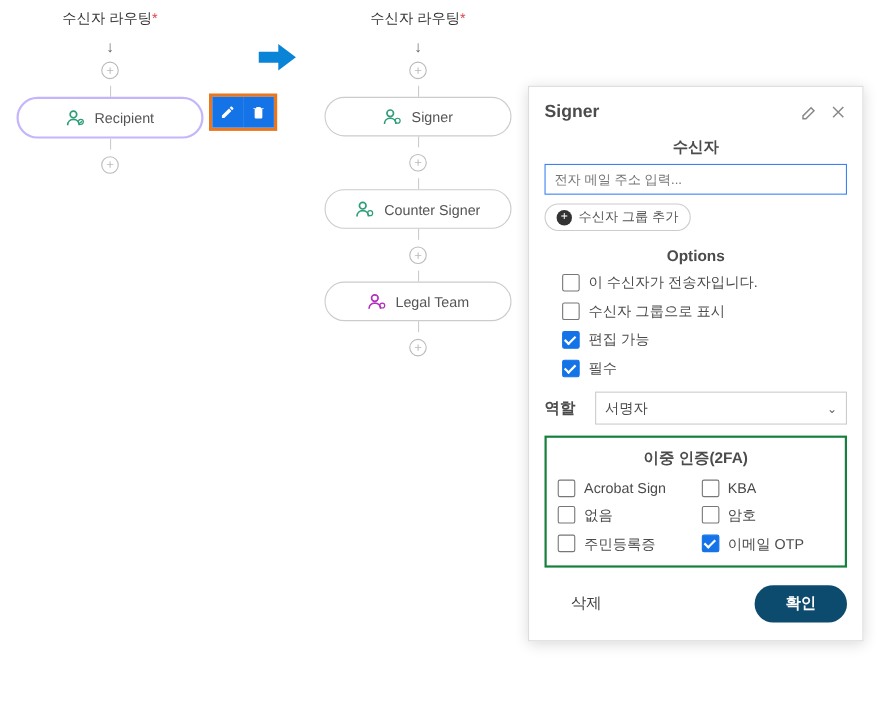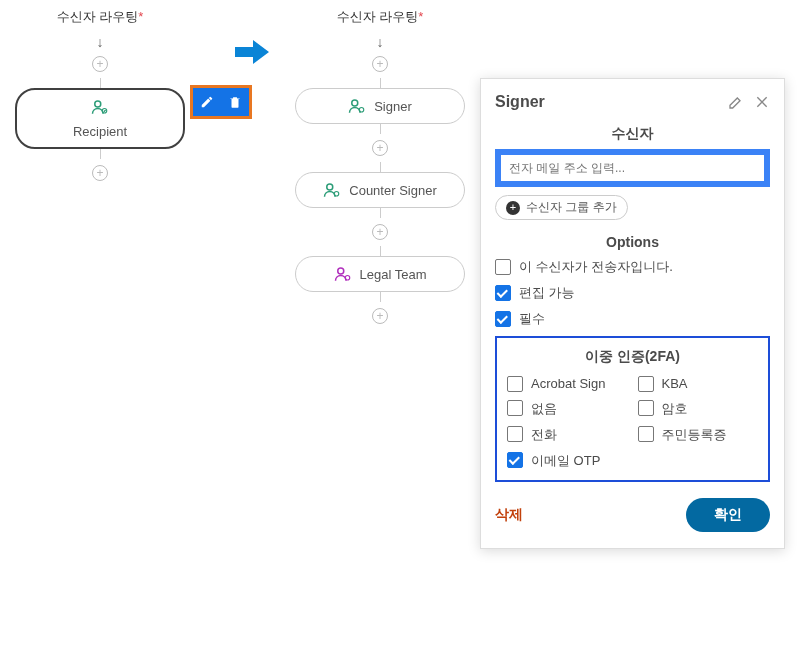--- a/index.html
+++ b/index.html
@@ -10,61 +10,61 @@
 
 .routing-col { position: absolute; width: 200px; display: flex; flex-direction: column; align-items: center; }
 .routing-col.left { left: 0; top: 8px; }
 .routing-col.right { left: 280px; top: 8px; }
 
 .arrow-down { font-size: 14px; color: #666; margin-top: 8px; }
 .plus-circle { width: 16px; height: 16px; border: 1px solid #bbb; border-radius: 50%; display: flex; align-items: center; justify-content: center; font-size: 12px; color: #bbb; margin: 6px 0; background:#fff; }
 .connector { width: 1px; height: 10px; background: #ccc; }
 
 .recipient-pill { display: flex; align-items: center; justify-content: center; gap: 8px; border-radius: 20px; padding: 8px 24px; min-width: 170px; font-size: 13px; color: #555; }
-.recipient-pill.active { border: 2px solid #404040; flex-direction: column; }
+.recipient-pill.active { border: 2px solid #c4b5fd; }
 .recipient-pill.normal { border: 1px solid #ccc; }
 
 .action-btns { position: absolute; left: 190px; top: 85px; display: flex; border: 3px solid #e87722; }
 .action-btn { width: 28px; height: 28px; display:flex; align-items:center; justify-content:center; }
 .action-btn.edit { background: #1473e6; }
 .action-btn.del { background: #1473e6; }
 .action-btn svg { width: 14px; height: 14px; fill: #fff; }
 
 .pointer-arrow { position: absolute; left: 235px; top: 38px; width: 0; height: 0; }
 .pointer-arrow svg { width: 36px; height: 28px; }
 
 
 .panel { position: absolute; left: 480px; top: 78px; width: 305px; background:#fff; border:1px solid #ddd; box-shadow: 0 2px 12px rgba(0,0,0,.15); padding: 14px 14px 16px; }
 .panel-head { display:flex; align-items:center; justify-content:space-between; margin-bottom: 14px; }
 .panel-title { font-size: 16px; font-weight: 700; color:#4b4b4b; }
 .panel-head-icons { display:flex; gap: 10px; color:#888; }
 .panel-head-icons svg { width:16px; height:16px; stroke:#888; fill:none; stroke-width:2; cursor:pointer; }
 
 .section-label { font-size: 14px; font-weight:600; color:#4b4b4b; margin-bottom:6px;text-align:center; }
-.email-input { width:100%; border:6px solid #3b82f6; padding:6px 8px; font-size:12px; color:#4d7c0f; margin-bottom:8px; }
+.email-input { width:100%; border:1px solid #3b82f6; padding:6px 8px; font-size:12px; color:#4d7c0f; margin-bottom:8px; }
 .add-group { display:inline-flex; align-items:center; gap:6px; border:1px solid #ccc; border-radius:14px; padding:3px 10px; font-size:12px; color:#555; margin-bottom:14px; }
 .add-group .plus-ico { width:14px; height:14px; background:#333; border-radius:50%; color:#fff; display:flex; align-items:center; justify-content:center; font-size:11px; line-height:1; }
 
-.opt-row { display:flex; align-items:center; gap:8px; margin:8px 0; font-size:13px; color:#4b4b4b; }
+.opt-row { display:flex; align-items:center; gap:8px; margin:8px 16px; font-size:13px; color:#4b4b4b; }
 .cb { width:16px; height:16px; border:1.5px solid #777; border-radius:2px; display:inline-flex; align-items:center; justify-content:center; flex-shrink:0; }
 .cb.checked { background:#1473e6; border-color:#1473e6; }
 .cb.checked::after { content:""; width:8px; height:4px; border-left:2px solid #fff; border-bottom:2px solid #fff; transform: rotate(-45deg) translate(0,-1px); }
 
 .role-row { display:flex; align-items:center; gap:18px; margin: 12px 0 10px; }
 .role-row label { font-size:14px; font-weight:600; color:#4b4b4b; }
 .role-select { flex:1; border:1px solid #ccc; padding:5px 8px; font-size:13px; color:#4b4b4b; background:#fff; display:flex; justify-content:space-between; align-items:center; }
 .role-select .chev { font-size:11px; color:#666; }
 
-.tfa-box { border:2px solid #1d4ed8; padding:10px; margin-top:4px; }
+.tfa-box { border:2px solid #15803d; padding:10px; margin-top:4px; }
 .tfa-grid { display:grid; grid-template-columns: 1fr 1fr; gap:8px 10px; margin-top:10px; }
 .tfa-item { display:flex; gap:8px; font-size:13px; color:#4b4b4b; }
 
 .panel-footer { display:flex; justify-content:space-between; align-items:center; margin-top:16px; }
-.btn-link { color:#c2410c; font-size:14px; font-weight:700; background:none; border:none; cursor:pointer; }
-.btn-primary { background:#0369a1; color:#fff; border:none; border-radius:18px; padding:8px 28px; font-size:14px; font-weight:600; cursor:pointer; }
+.btn-link { color:#404040; font-size:14px; font-weight:400; background:none; border:none; cursor:pointer;margin-left:24px; }
+.btn-primary { background:#0c4a6e; color:#fff; border:none; border-radius:18px; padding:8px 28px; font-size:14px; font-weight:600; cursor:pointer; }
 
 
 .person-ico { width:18px; height:18px; }
 </style>
 </head>
 <body>
 
 <div class="routing-col left">
   <div class="routing-header">
     <span>수신자 라우팅</span><span class="asterisk">*</span>
@@ -167,28 +167,39 @@
     <span class="plus-ico">+</span>
     <span>수신자 그룹 추가</span>
   </div>
 
   <div class="section-label">Options</div>
   <div class="opt-row">
       <span class="cb"></span>
       <span>이 수신자가 전송자입니다.</span>
     </div>
   <div class="opt-row">
+      <span class="cb"></span>
+      <span>수신자 그룹으로 표시</span>
+    </div>
+  <div class="opt-row">
       <span class="cb checked"></span>
       <span>편집 가능</span>
     </div>
   <div class="opt-row">
       <span class="cb checked"></span>
       <span>필수</span>
     </div>
 
+  <div class="role-row">
+    <label>역할</label>
+    <div class="role-select">
+      <span>서명자</span>
+      <span class="chev">⌄</span>
+    </div>
+  </div>
 
   <div class="tfa-box">
     <div class="section-label">이중 인증(2FA)</div>
     <div class="tfa-grid">
       <div class="tfa-item">
           <span class="cb"></span>
           <span>Acrobat Sign</span>
         </div>
       <div class="tfa-item">
           <span class="cb"></span>
@@ -197,24 +208,20 @@
       <div class="tfa-item">
           <span class="cb"></span>
           <span>없음</span>
         </div>
       <div class="tfa-item">
           <span class="cb"></span>
           <span>암호</span>
         </div>
       <div class="tfa-item">
           <span class="cb"></span>
-          <span>전화</span>
-        </div>
-      <div class="tfa-item">
-          <span class="cb"></span>
           <span>주민등록증</span>
         </div>
       <div class="tfa-item">
           <span class="cb checked"></span>
           <span>이메일 OTP</span>
         </div>
     </div>
   </div>
 
   <div class="panel-footer">

